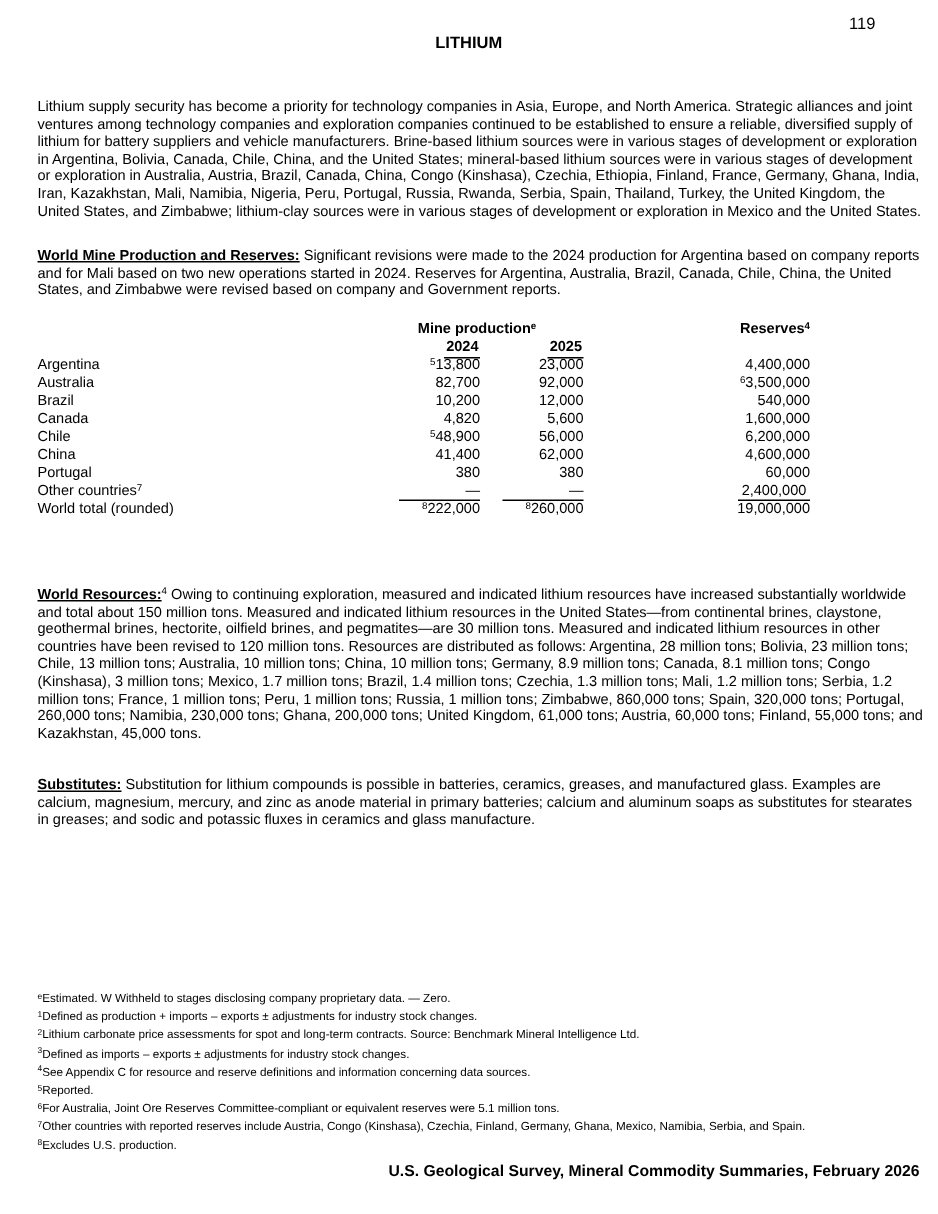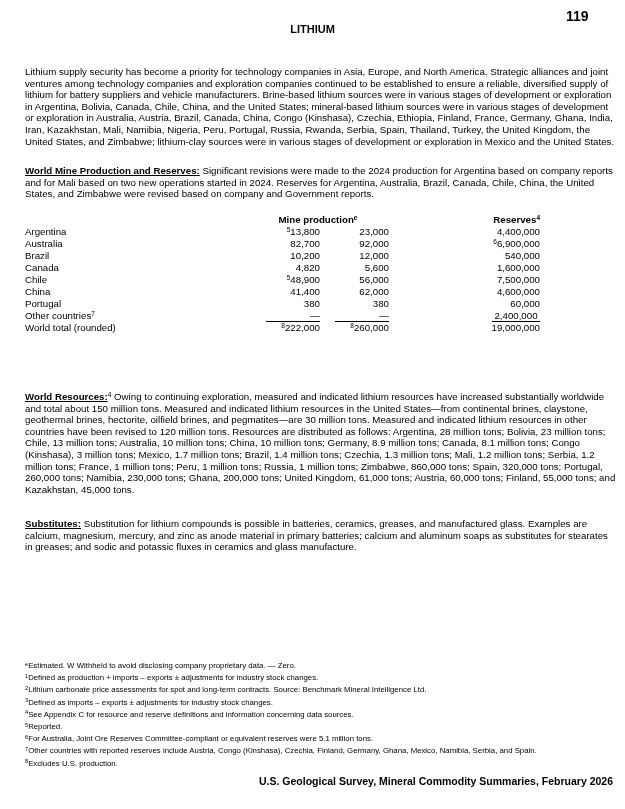--- a/index.html
+++ b/index.html
@@ -7,21 +7,21 @@
   .page {
     position:relative;
     width:625px; height:809px;
     background:#ffffff;
     color:#000000;
     font-family:"Liberation Sans", sans-serif;
     overflow:hidden;
   }
   .pageno {
     position:absolute; top:11px; left:566px;
-    font-size:14px; line-height:10px;font-weight:bold;
+    font-size:11px; line-height:10px;
   }
   .title {
     position:absolute; top:23px; left:0; width:625px;
     text-align:center; font-size:11px; font-weight:bold; line-height:13px;
   }
   .block {
     position:absolute; left:25px; width:592px;
     font-size:9.7px; line-height:11.6px;
     text-align:left;
   }
@@ -88,54 +88,61 @@
           <col class="c-res">
           <col class="c-fill">
       </colgroup>
       <tbody>
           <tr>
         <td></td>
         <td class="grp" colspan="2"><span>Mine production</span><sup>e</sup></td>
         <td class="resh"><span>Reserves</span><sup>4</sup></td>
         <td></td>
       </tr>
+      <tr>
+        <td></td>
+        <td class="num"><span class="yrh">2024</span></td>
+        <td class="num"><span class="yrh">2025</span></td>
+        <td class="num"></td>
+        <td></td>
+      </tr>
 
       <tr>
         <td class="name"><span>Argentina</span></td>
         <td class="num"><sup>5</sup><span>13,800</span></td>
         <td class="num"><span>23,000</span></td>
         <td class="num"><span>4,400,000</span></td>
         <td></td>
       </tr>
       <tr>
         <td class="name"><span>Australia</span></td>
         <td class="num"><span>82,700</span></td>
         <td class="num"><span>92,000</span></td>
-        <td class="num"><sup>6</sup><span>6,900,000</span></td>
+        <td class="num"><sup>6</sup><span>3,500,000</span></td>
         <td></td>
       </tr>
       <tr>
         <td class="name"><span>Brazil</span></td>
         <td class="num"><span>10,200</span></td>
         <td class="num"><span>12,000</span></td>
         <td class="num"><span>540,000</span></td>
         <td></td>
       </tr>
       <tr>
         <td class="name"><span>Canada</span></td>
         <td class="num"><span>4,820</span></td>
         <td class="num"><span>5,600</span></td>
         <td class="num"><span>1,600,000</span></td>
         <td></td>
       </tr>
       <tr>
         <td class="name"><span>Chile</span></td>
         <td class="num"><sup>5</sup><span>48,900</span></td>
         <td class="num"><span>56,000</span></td>
-        <td class="num"><span>7,500,000</span></td>
+        <td class="num"><span>6,200,000</span></td>
         <td></td>
       </tr>
       <tr>
         <td class="name"><span>China</span></td>
         <td class="num"><span>41,400</span></td>
         <td class="num"><span>62,000</span></td>
         <td class="num"><span>4,600,000</span></td>
         <td></td>
       </tr>
       <tr>
@@ -161,21 +168,21 @@
       </tr>
     </tbody>
       </table>
   </div>
 
   <div class="block" id="resources"><span class="sect-h">World Resources:</span><sup>4</sup> <span>Owing to continuing exploration, measured and indicated lithium resources have increased substantially worldwide and total about 150 million tons. Measured and indicated lithium resources in the United States—from continental brines, claystone, geothermal brines, hectorite, oilfield brines, and pegmatites—are 30 million tons. Measured and indicated lithium resources in other countries have been revised to 120 million tons. Resources are distributed as follows: Argentina, 28 million tons; Bolivia, 23 million tons; Chile, 13 million tons; Australia, 10 million tons; China, 10 million tons; Germany, 8.9 million tons; Canada, 8.1 million tons; Congo (Kinshasa), 3 million tons; Mexico, 1.7 million tons; Brazil, 1.4 million tons; Czechia, 1.3 million tons; Mali, 1.2 million tons; Serbia, 1.2 million tons; France, 1 million tons; Peru, 1 million tons; Russia, 1 million tons; Zimbabwe, 860,000 tons; Spain, 320,000 tons; Portugal, 260,000 tons; Namibia, 230,000 tons; Ghana, 200,000 tons; United Kingdom, 61,000 tons; Austria, 60,000 tons; Finland, 55,000 tons; and Kazakhstan, 45,000 tons.</span></div>
 
   <div class="block" id="substitutes"><span class="sect-h">Substitutes:</span> <span>Substitution for lithium compounds is possible in batteries, ceramics, greases, and manufactured glass. Examples are calcium, magnesium, mercury, and zinc as anode material in primary batteries; calcium and aluminum soaps as substitutes for stearates in greases; and sodic and potassic fluxes in ceramics and glass manufacture.</span></div>
 
   <div id="footnotes">
-    <div><sup>e</sup><span>Estimated. W Withheld to avoid disclosing company proprietary data. — Zero.</span></div>
+    <div><sup>e</sup><span>Estimated. W Withheld to stages disclosing company proprietary data. — Zero.</span></div>
     <div><sup>1</sup><span>Defined as production + imports – exports ± adjustments for industry stock changes.</span></div>
     <div><sup>2</sup><span>Lithium carbonate price assessments for spot and long-term contracts. Source: Benchmark Mineral Intelligence Ltd.</span></div>
     <div><sup>3</sup><span>Defined as imports – exports ± adjustments for industry stock changes.</span></div>
     <div><sup>4</sup><span>See Appendix C for resource and reserve definitions and information concerning data sources.</span></div>
     <div><sup>5</sup><span>Reported.</span></div>
     <div><sup>6</sup><span>For Australia, Joint Ore Reserves Committee-compliant or equivalent reserves were 5.1 million tons.</span></div>
     <div><sup>7</sup><span>Other countries with reported reserves include Austria, Congo (Kinshasa), Czechia, Finland, Germany, Ghana, Mexico, Namibia, Serbia, and Spain.</span></div>
     <div><sup>8</sup><span>Excludes U.S. production.</span></div>
   </div>
 

